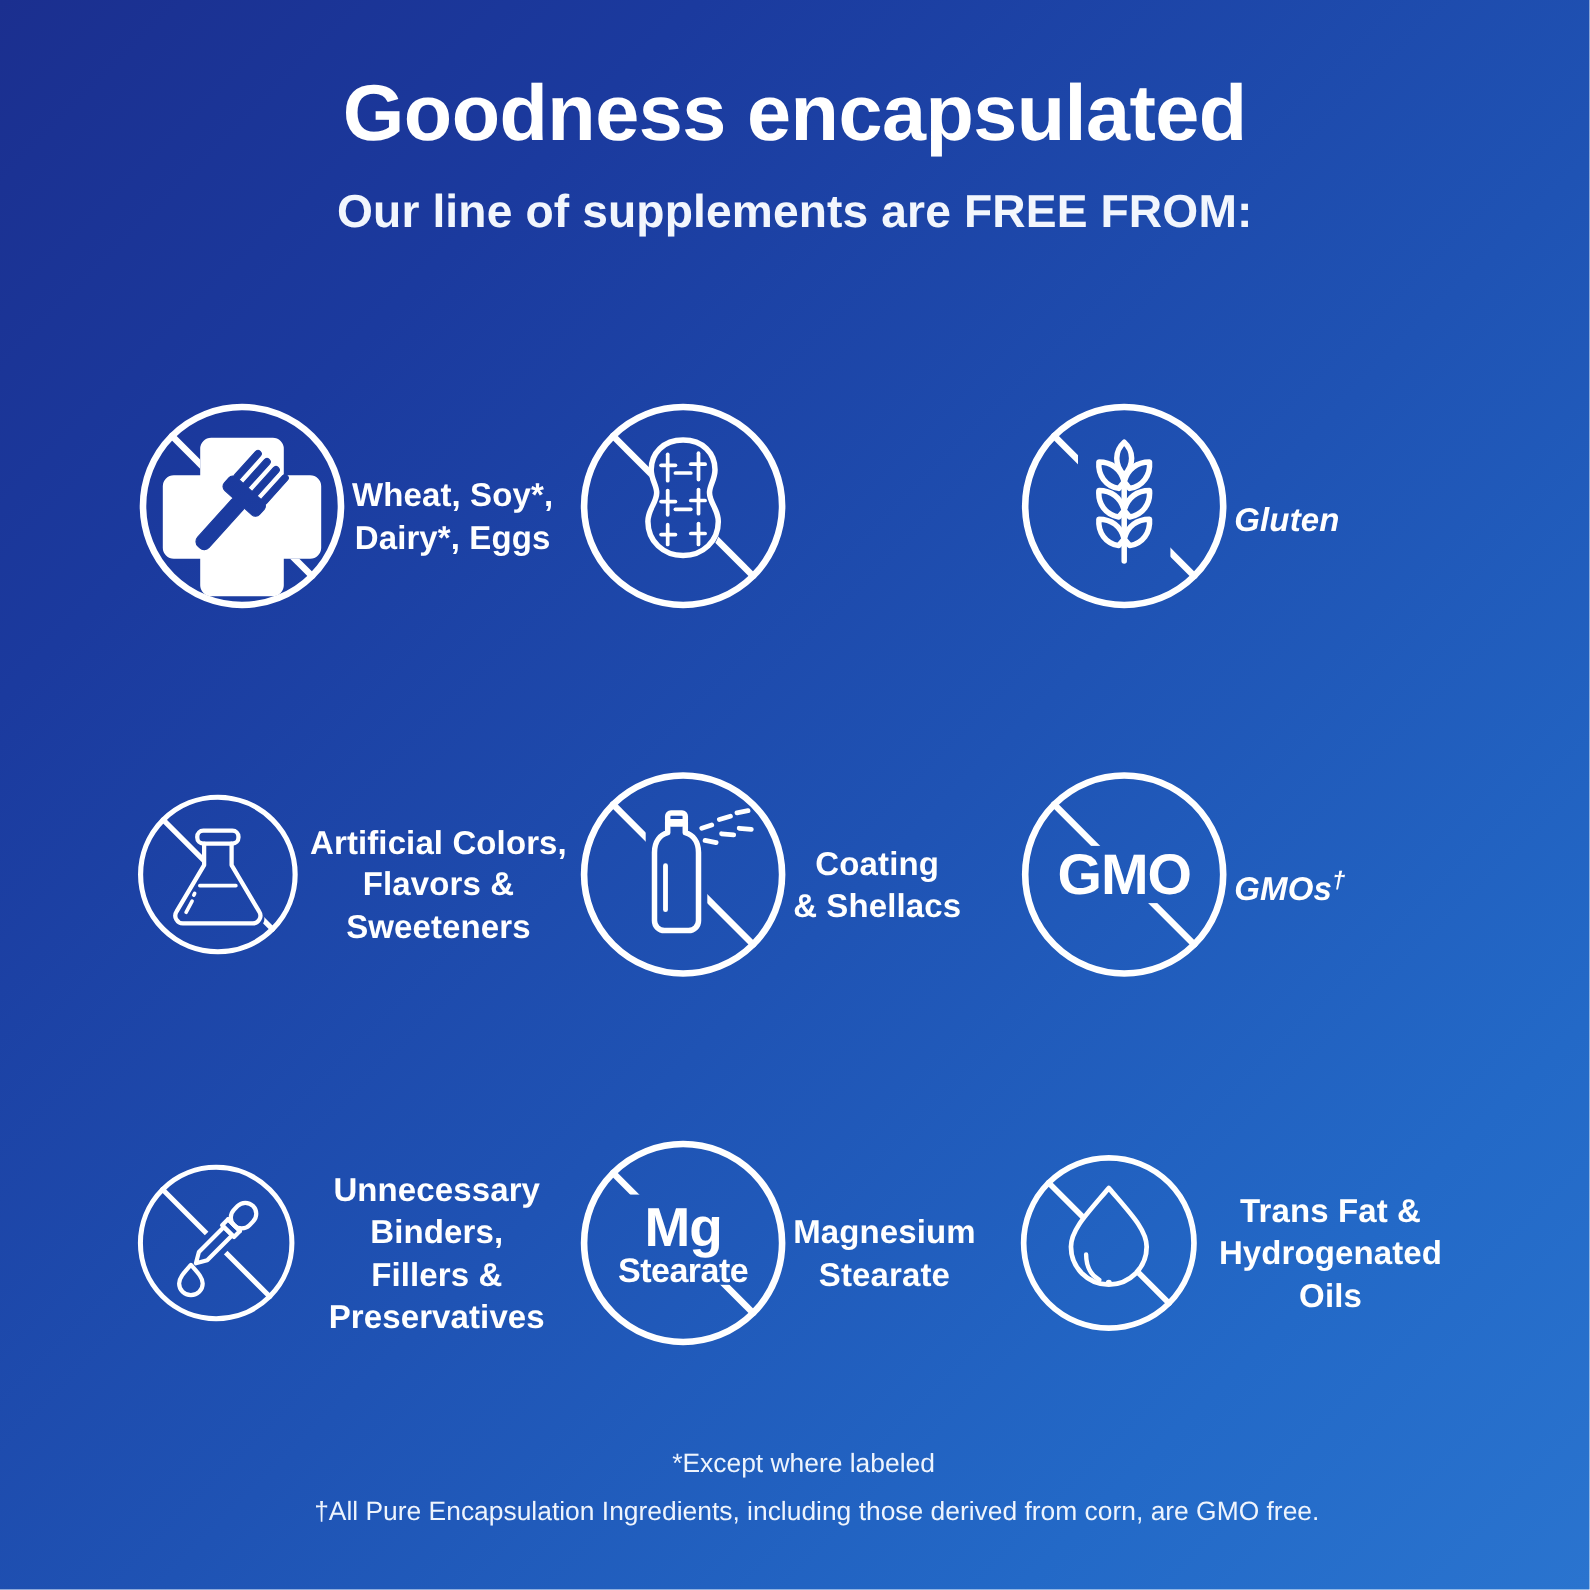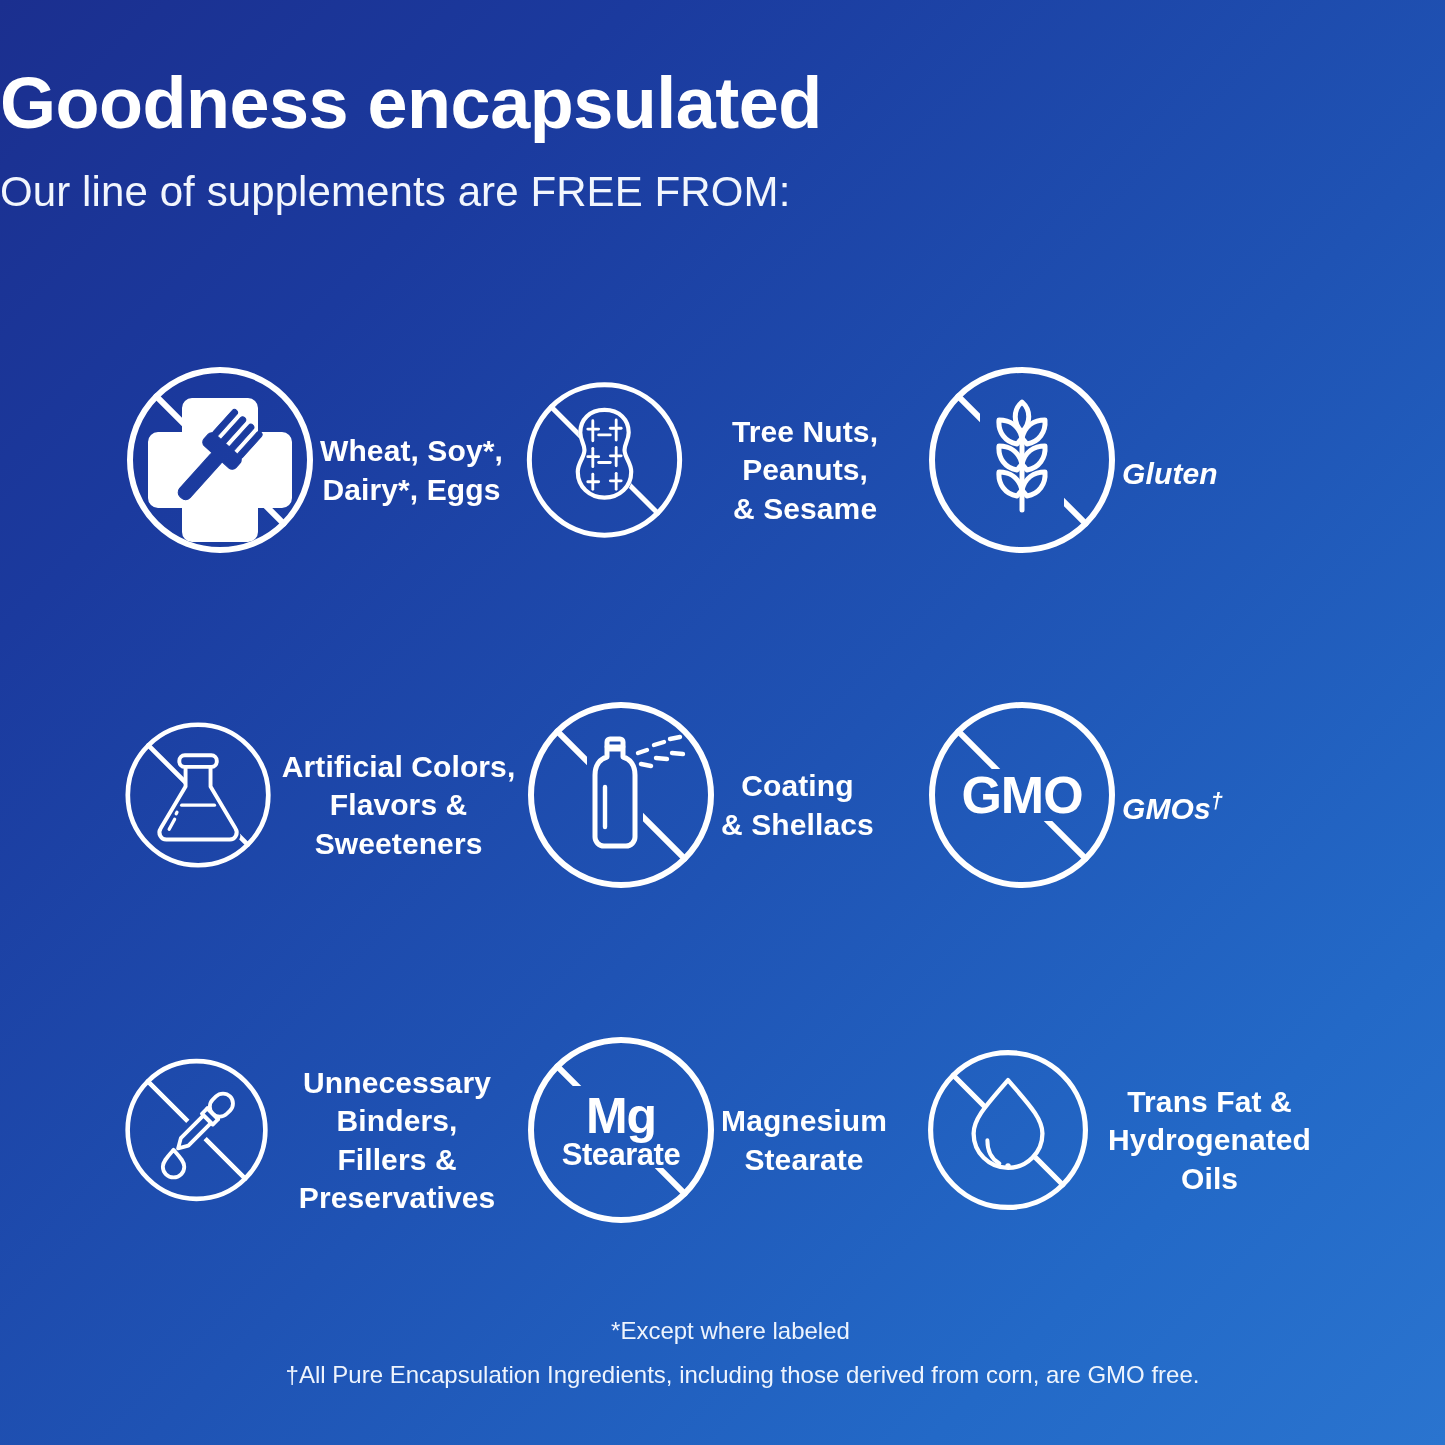--- a/index.html
+++ b/index.html
@@ -7,31 +7,31 @@
   html,body { width:1445px; height:1445px; }
   body {
     font-family:"Liberation Sans", sans-serif;
     background:linear-gradient(135deg, #1b2f8f 0%, #1b3a9e 22%, #1f53b4 55%, #2369c7 82%, #2a74cf 100%);
     color:#ffffff;
     overflow:hidden;
     position:relative;
   }
   #page { width:1445px; height:1445px; position:relative; }
 
-  .header { padding-top:66px; }
+  .header { text-align:center; padding-top:66px; }
   .title {
     font-size:72px;
     font-weight:bold;
     letter-spacing:-0.5px;
     line-height:1.05;
     color:#ffffff;
   }
   .subtitle {
     font-size:42px;
-    font-weight:normal;
+    font-weight:bold;
     margin-top:26px;
     color:#f2f6fd;
     letter-spacing:0.1px;
   }
 
   .grid {
     position:absolute;
     top:292px;
     left:120px;
     width:1205px;
@@ -135,22 +135,20 @@
           <path d="M80 63 h13"></path>
           <path d="M80 96 h13"></path>
           <path d="M80 126 h13"></path>
           <path d="M107 62 h13"></path>
           <path d="M107 95 h13"></path>
           <path d="M107 125 h13"></path>
           <path d="M93 70 h14"></path>
           <path d="M93 103 h14"></path>
         </g>
       </svg>
-      <div class="cell-label">Tree Nuts, Peanuts,
-&amp; Sesame</div>
     </div>
 
     <div class="cell">
       <svg class="badge" viewBox="0 0 200 200">
         <defs>
           <mask id="m3">
             <rect x="0" y="0" width="200" height="200" fill="#fff"></rect>
             <rect x="58" y="36" width="84" height="122" fill="#000"></rect>
           </mask>
         </defs>

